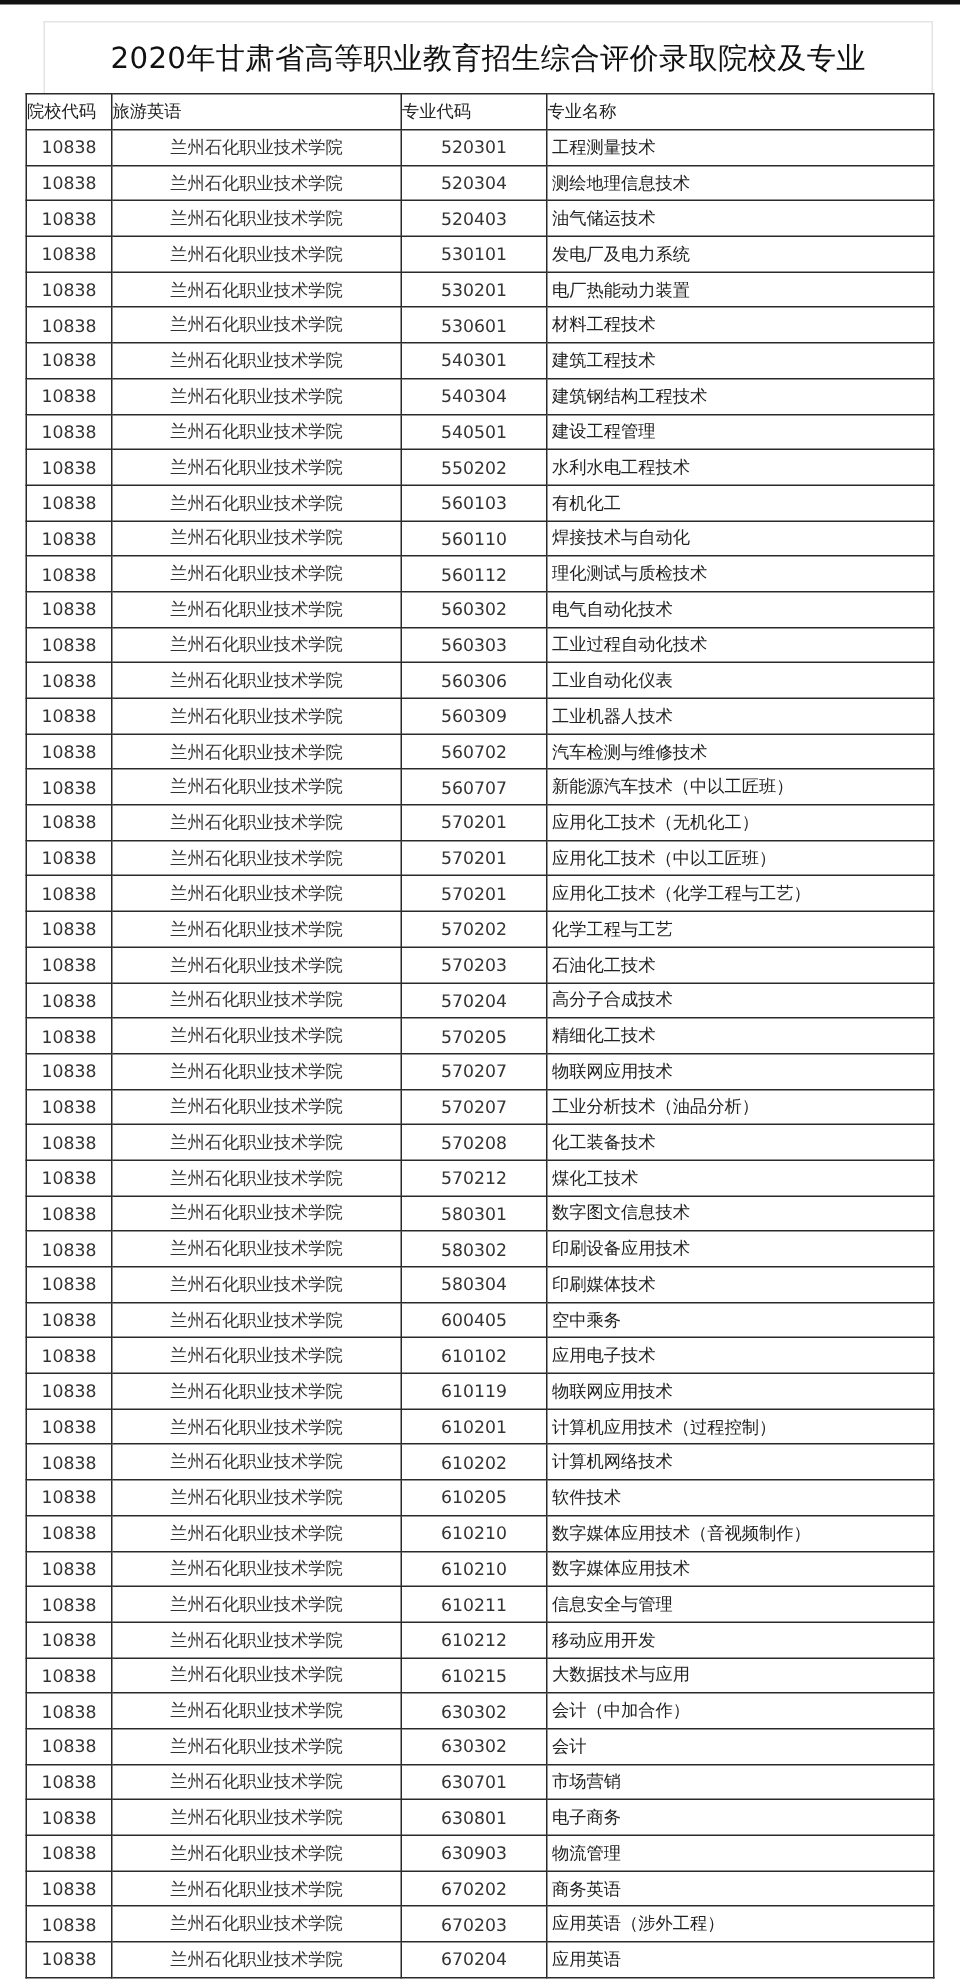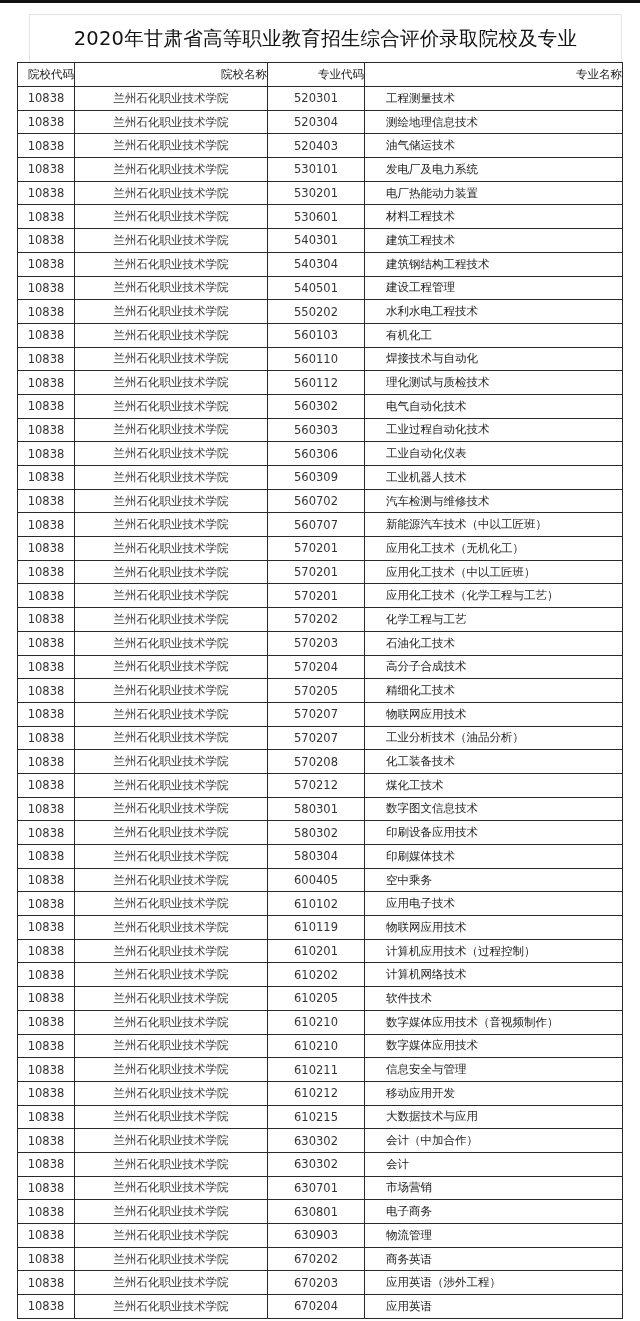--- a/index.html
+++ b/index.html
@@ -21,43 +21,43 @@
     box-sizing: border-box;
     display: flex; align-items: center; justify-content: center;
     font-size: 19.5px; font-weight: 500; color: #111; letter-spacing: 0.2px; margin-left: 12px;
   }
   table { border-collapse: collapse; width: 605px; table-layout: fixed; }
   th, td {
     border: 1px solid #2a2a2a;
     height: 22.7px; padding: 0; font-size: 11.5px; font-weight: normal;
     white-space: nowrap; overflow: hidden;
   }
-  th { height: 23px; font-size: 11.5px; color: #222; text-align: right; margin-top: 27px; }
+  th { height: 23px; font-size: 11.5px; color: #222; text-align: left; margin-top: 27px; }
   td.c-code, td.c-name, td.c-mcode { text-align: center; color: #333; }
-  td.c-mname { text-align: left; padding-left: 21px; color: #222; }
+  td.c-mname { text-align: left; padding-left: 3px; color: #222; }
   col.w1 { width: 57px; } col.w2 { width: 193px; } col.w3 { width: 97px; } col.w4 { width: 258px; }
 </style>
 </head>
 <body>
 
 <div class="topbar"></div>
 
 <div class="doc">
   <div class="title-box">2020年甘肃省高等职业教育招生综合评价录取院校及专业</div>
   <table>
     <colgroup>
         <col class="w1">
         <col class="w2">
         <col class="w3">
         <col class="w4">
       </colgroup>
     <thead>
       <tr>
         <th>院校代码</th>
-        <th>院校名称</th>
+        <th>旅游英语</th>
         <th>专业代码</th>
         <th>专业名称</th>
       </tr>
     </thead>
     <tbody id="tbody">
         <tr>
           <td class="c-code">10838</td>
           <td class="c-name">兰州石化职业技术学院</td>
           <td class="c-mcode">520301</td>
           <td class="c-mname">工程测量技术</td>

